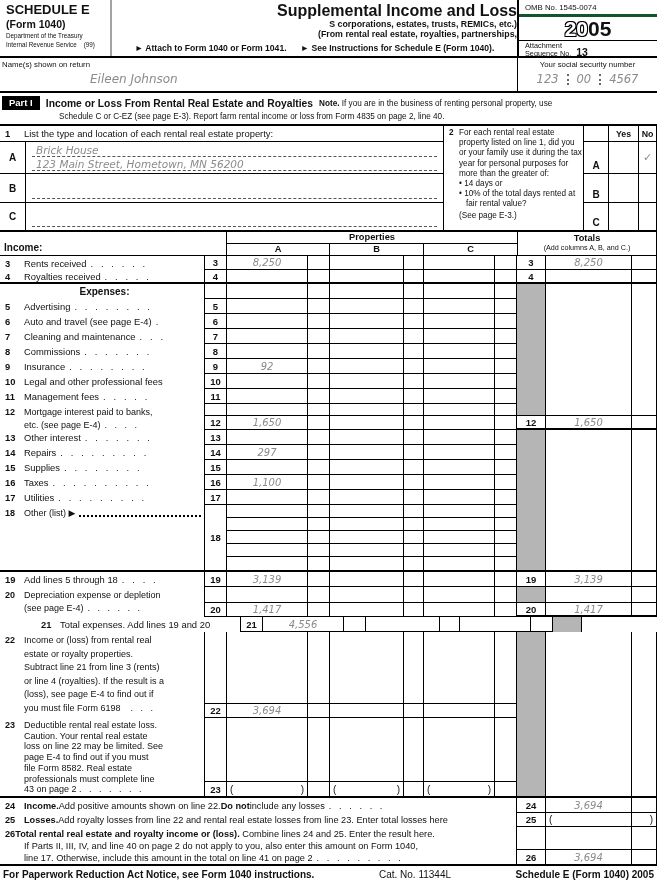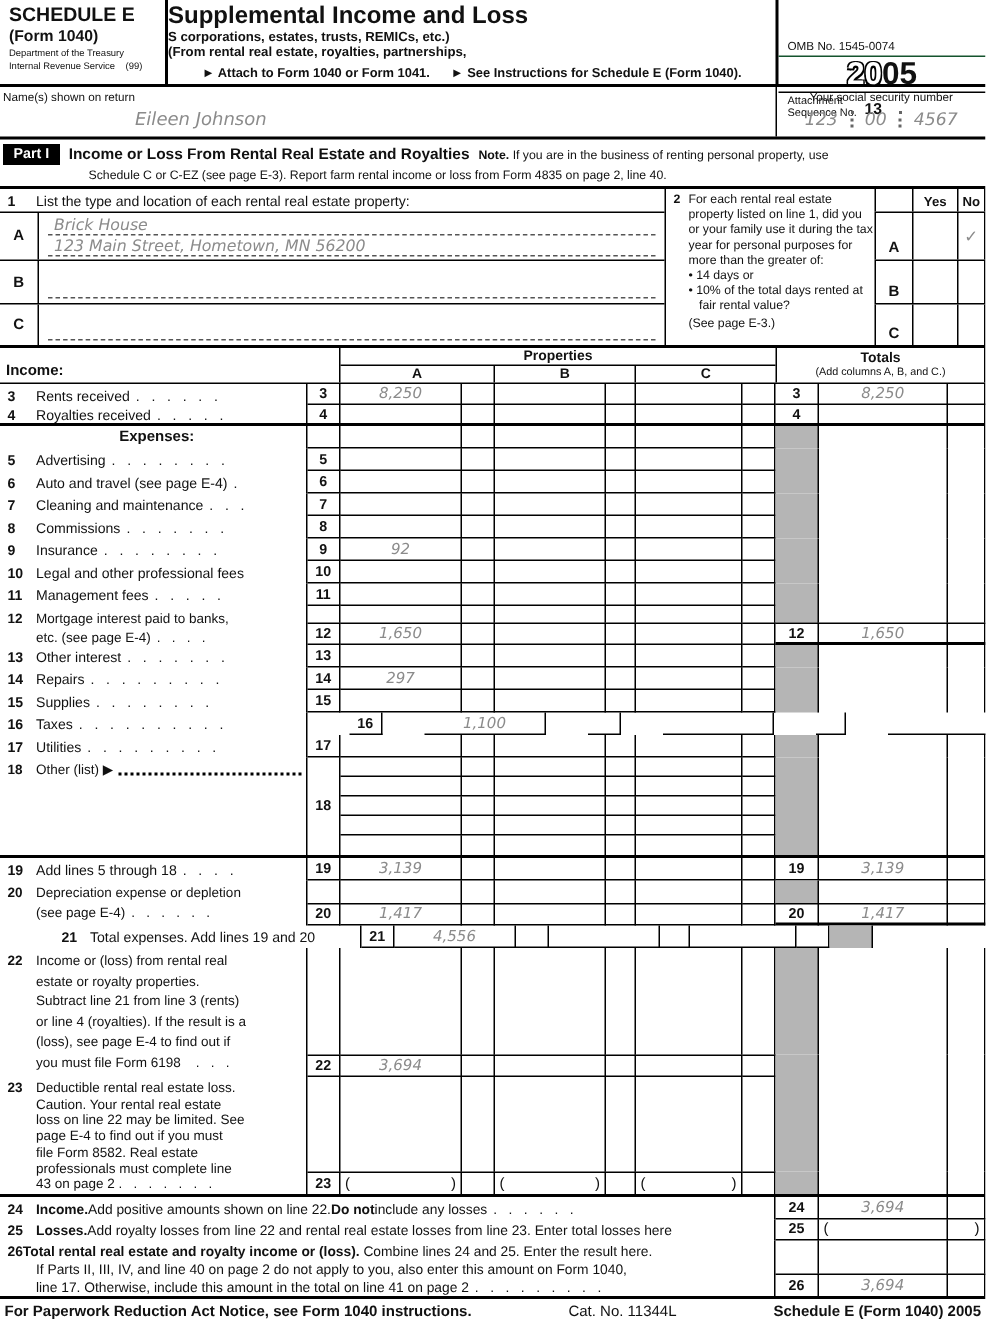--- a/index.html
+++ b/index.html
@@ -7,26 +7,26 @@
   body { width:657px; font-family:"Liberation Sans", sans-serif; color:#111; }
   .b { font-weight:bold; }
   .hw { font-family:"DejaVu Sans", sans-serif; font-style:italic; color:#8b8b8b; }
 
   
   .hdr { height:58px; display:flex; border-bottom:2px solid #000; }
   .hdr-left { width:110px; padding:2px 0 0 6px; }
   .h-sched { font-size:13px; }
   .h-form { font-size:10.5px; margin-top:1px; }
   .h-dept { font-size:6.3px; margin-top:2px; white-space:pre; }
-  .hdr-center { flex:1; border-left:2px solid #000000; text-align:left; display:flex; flex-direction:column; }
+  .hdr-center { flex:1; border-left:2px solid #a3a3a3; text-align:right; display:flex; flex-direction:column; }
   .h-title { font-size:16px; margin-top:2px; }
   .h-sub { font-size:8.8px; line-height:9.8px; }
   .h-attach { font-size:8.6px; margin-top:auto; display:flex; justify-content:center; gap:14px; padding-bottom:3px; }
   .hdr-right { width:140px; border-left:2px solid #000; display:flex; flex-direction:column; }
-  .h-omb { font-size:7.8px; padding:3px 0 2px 6px; border-bottom:1px solid #14532d;margin-top:23px; }
+  .h-omb { font-size:7.8px; padding:3px 0 2px 6px; border-bottom:3px solid #14532d; }
   .h-year { text-align:center; font-size:21px; line-height:23px; }
   .y20 { color:#fff; text-shadow:-1px -1px 0 #000,1px -1px 0 #000,-1px 1px 0 #000,1px 1px 0 #000; }
   .h-att { font-size:7.3px; line-height:7.6px; padding:1px 6px 2px; border-top:1px solid #000; display:flex; align-items:flex-end; gap:5px; margin-top:auto; }
   .h-attno { font-size:10.5px; line-height:9px; }
 
   
   .namerow { height:35px; border-bottom:2px solid #000; display:flex; }
   .nr-left { flex:1; padding:2px 0 0 2px; }
   .tiny { font-size:7.8px; }
   .nr-name { margin-left:88px; font-size:12px; margin-top:3px; }
@@ -557,21 +557,21 @@
       <div class="cell c-aa bb"></div>
       <div class="cell c-ac bb"></div>
       <div class="cell c-ba bb"></div>
       <div class="cell c-bc bb"></div>
       <div class="cell c-ca bb"></div>
       <div class="cell c-cc bb"></div>
       <div class="cell c-tn gray"></div>
       <div class="cell c-ta"></div>
       <div class="cell c-tc"></div>
     </div>
-    <div class="irow" style="height: 15px; gap: 28px;">
+    <div class="irow" style="height: 15px;">
       <div class="cell c-cl">
         <div class="labline">
           <span class="ln">16</span>
           <span>Taxes</span>
           <span class="dots">.   .   .   .   .   .   .   .   .   .</span>
         </div>
       </div>
       <div class="cell c-cn numc bb">16</div>
       <div class="cell c-aa bb">
         <span class="val hw">1,100</span>

